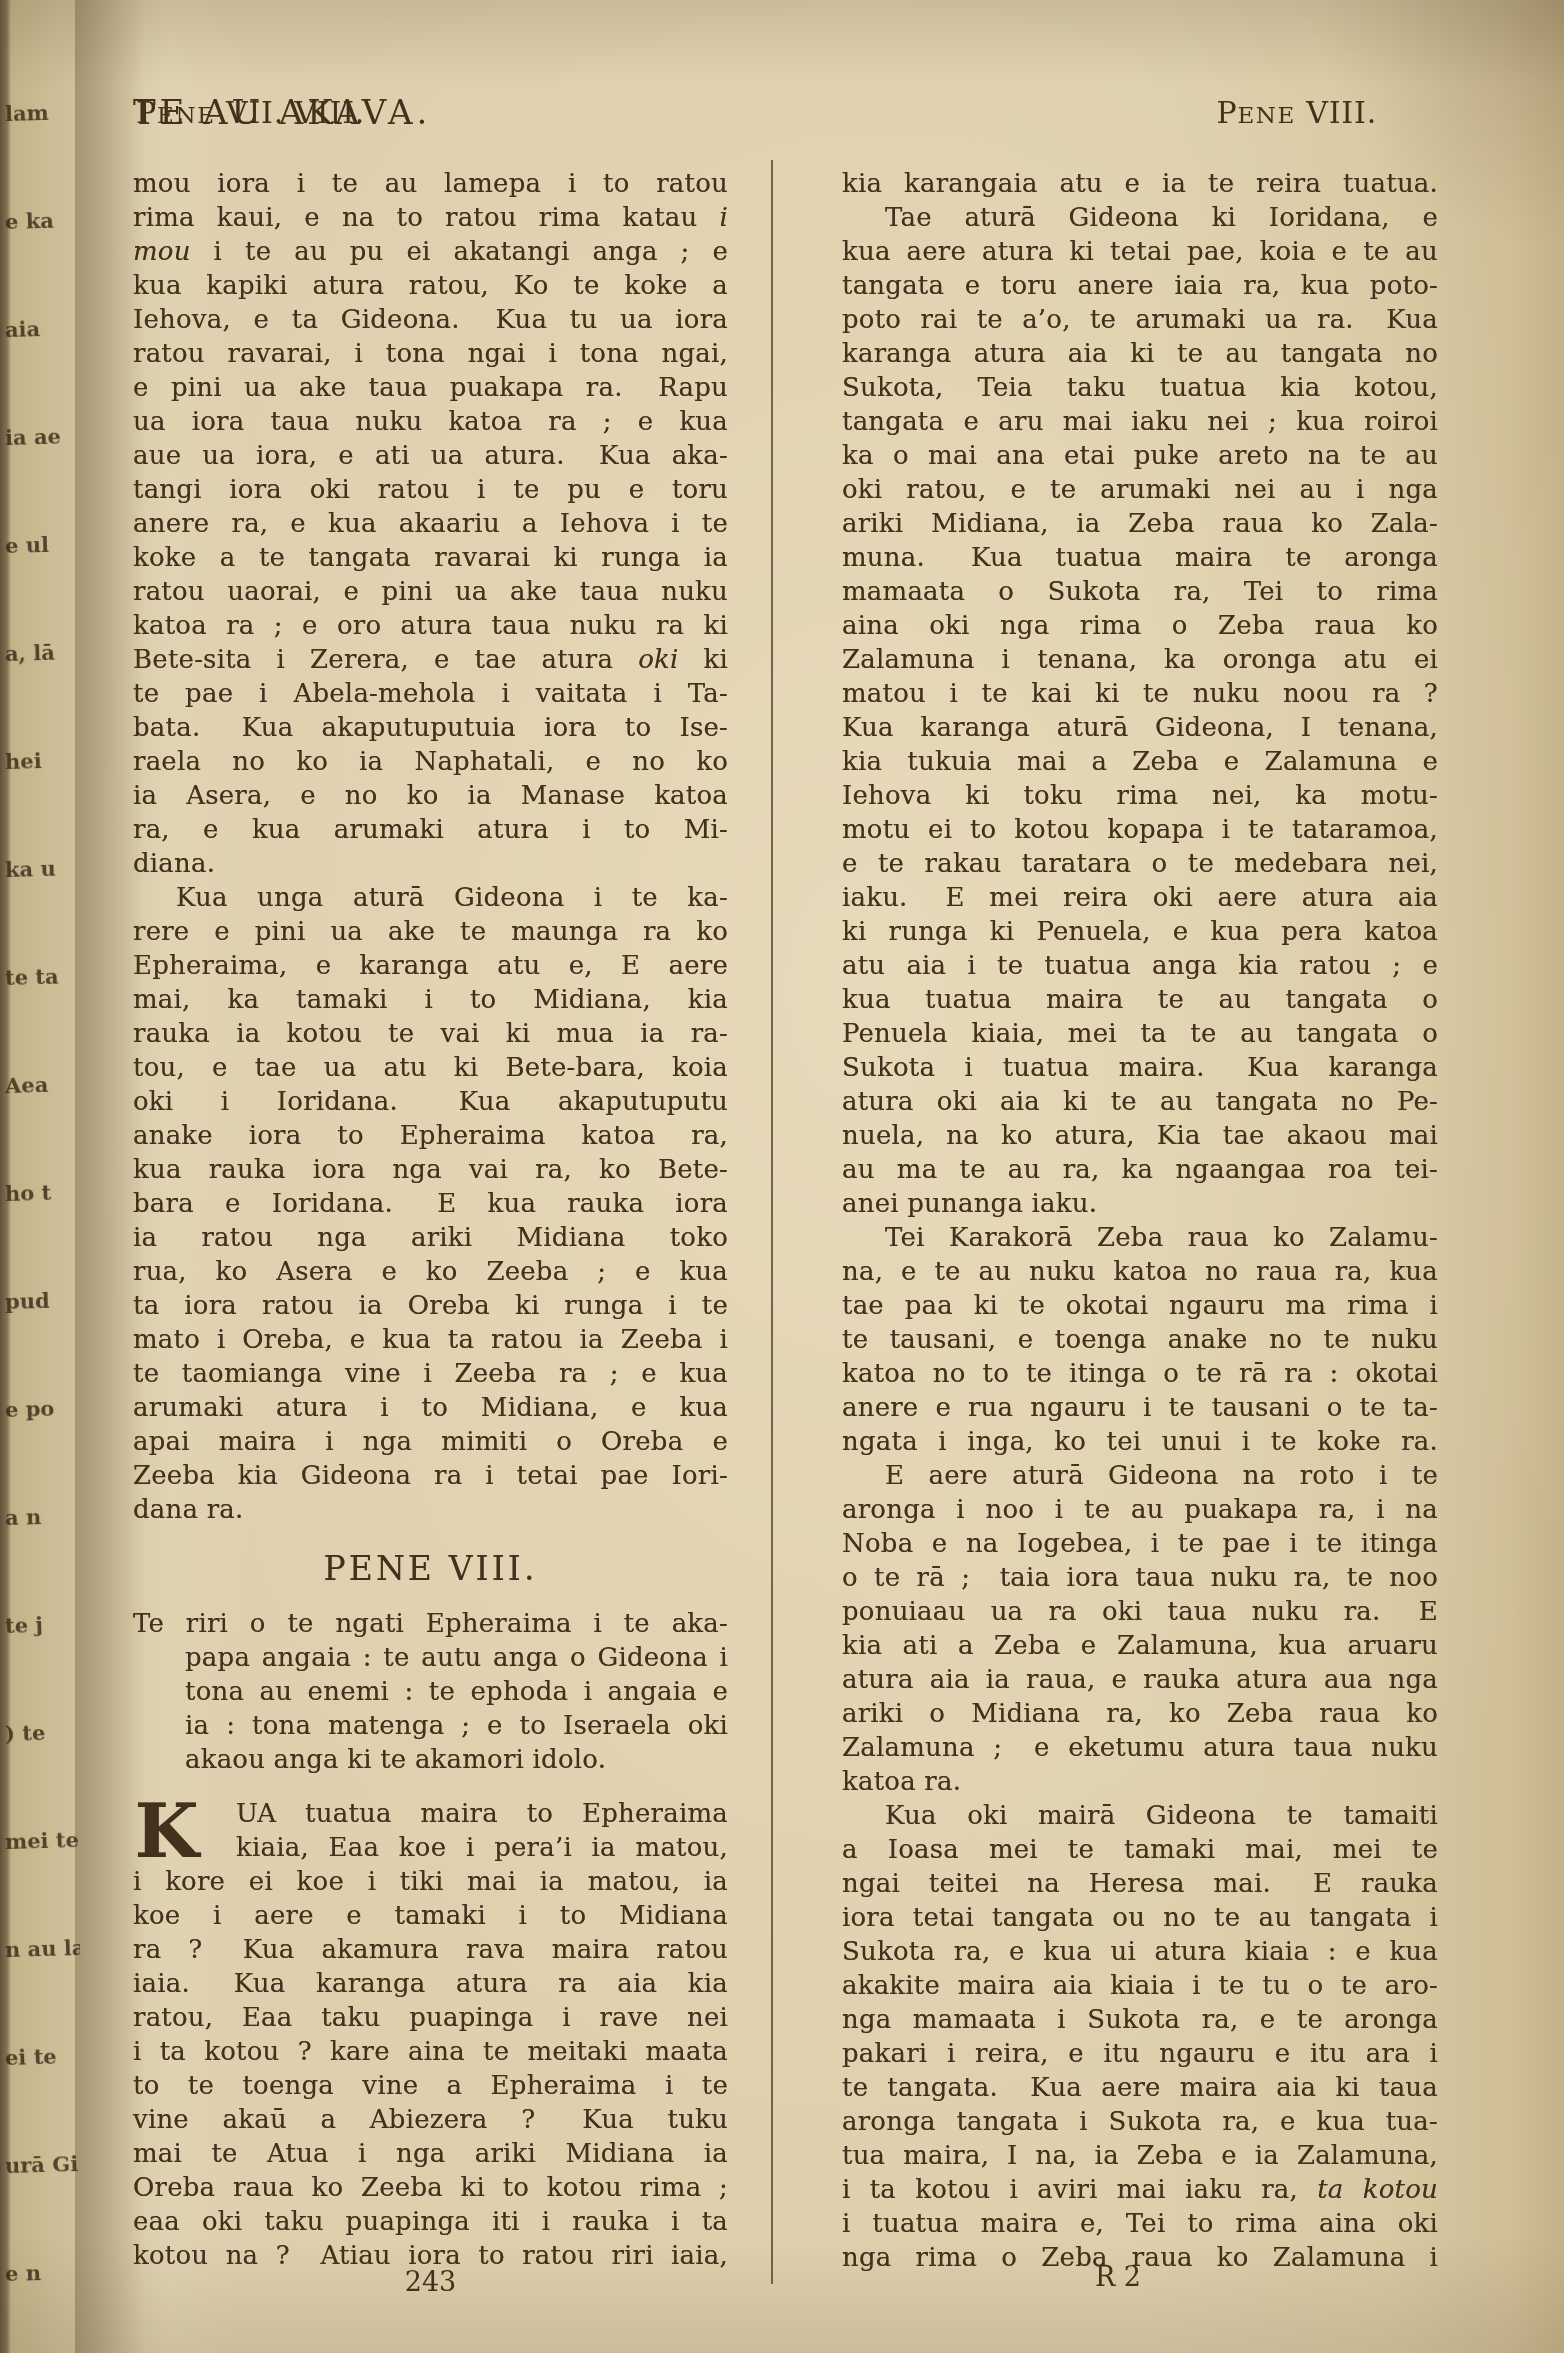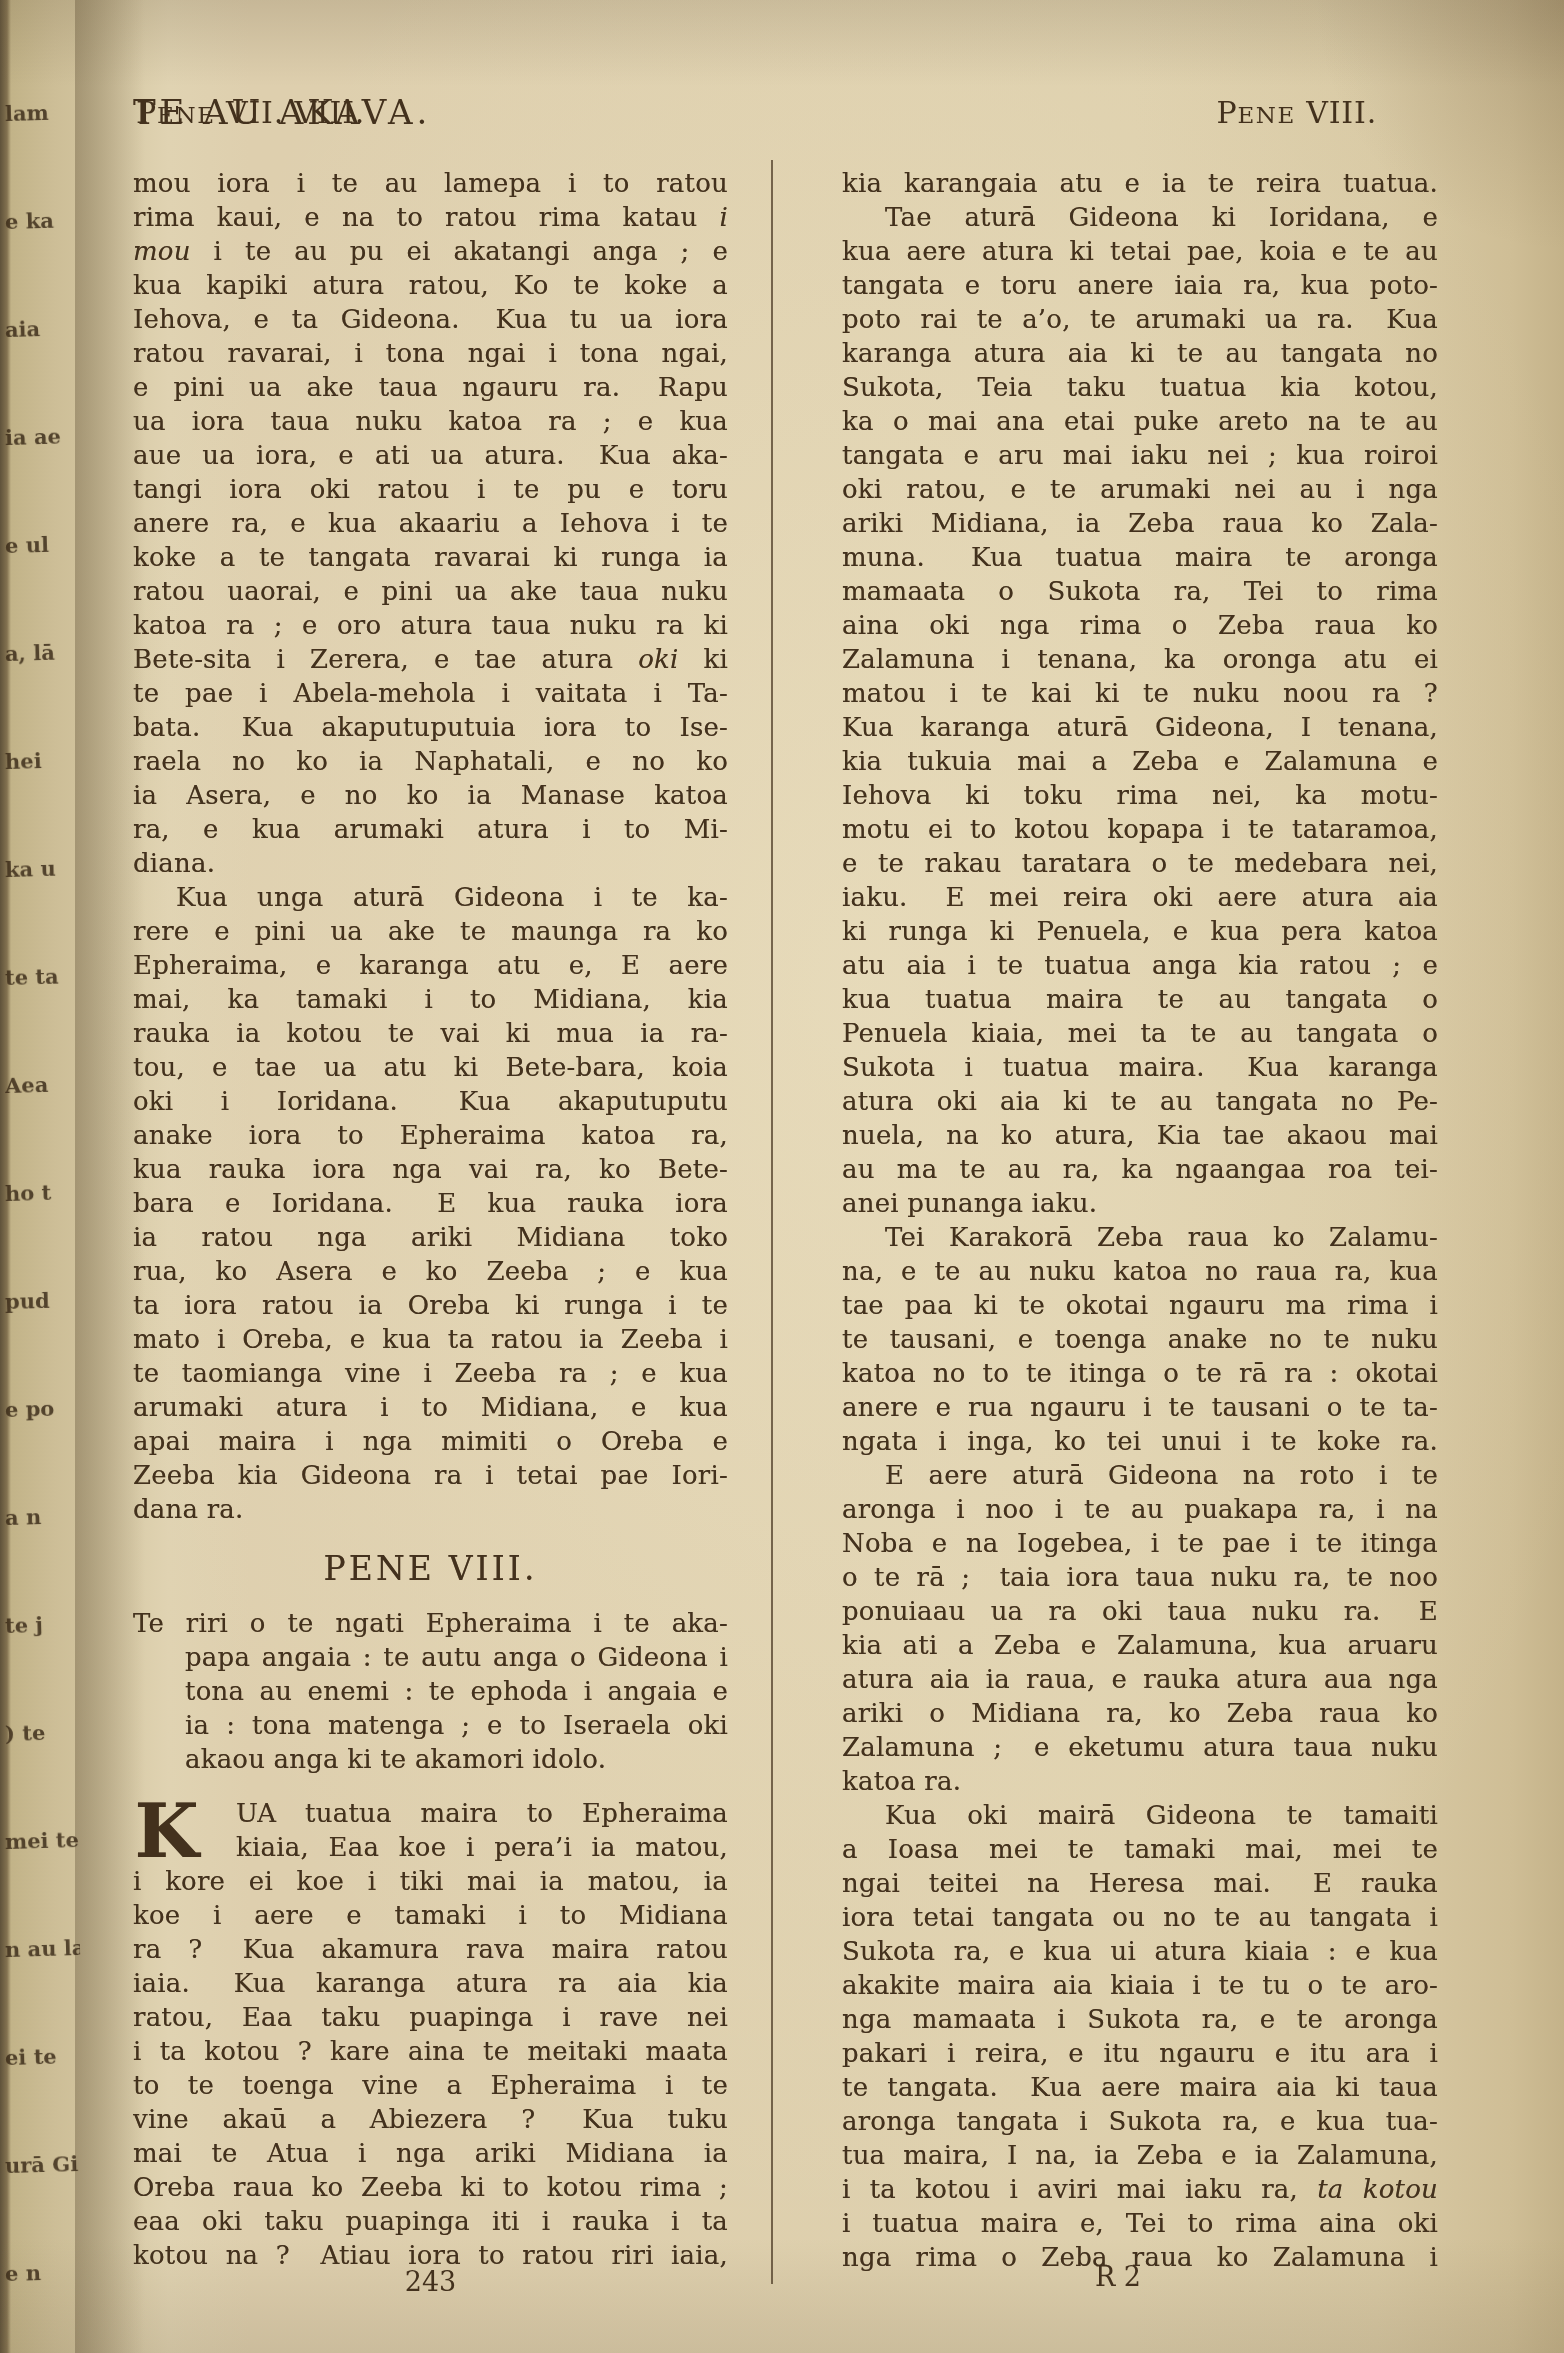--- a/index.html
+++ b/index.html
@@ -97,21 +97,21 @@
   <div class="divider"></div>
 
   <div class="col col-left" id="col-left">
       <div class="block">
         <div class="line"><span class="">mou iora i te au lamepa i to ratou</span></div>
         <div class="line"><span class="">rima kaui, e na to ratou rima katau </span><i class="">i</i></div>
         <div class="line"><i class="">mou</i><span class=""> i te au pu ei akatangi anga ; e</span></div>
         <div class="line"><span class="">kua kapiki atura ratou, Ko te koke a</span></div>
         <div class="line"><span class="">Iehova, e ta Gideona.  Kua tu ua iora</span></div>
         <div class="line"><span class="">ratou ravarai, i tona ngai i tona ngai,</span></div>
-        <div class="line"><span class="">e pini ua ake taua ngauru ra.  Rapu</span></div>
+        <div class="line"><span class="">e pini ua ake taua puakapa ra.  Rapu</span></div>
         <div class="line"><span class="">ua iora taua nuku katoa ra ; e kua</span></div>
         <div class="line"><span class="">aue ua iora, e ati ua atura.  Kua aka-</span></div>
         <div class="line"><span class="">tangi iora oki ratou i te pu e toru</span></div>
         <div class="line"><span class="">anere ra, e kua akaariu a Iehova i te</span></div>
         <div class="line"><span class="">koke a te tangata ravarai ki runga ia</span></div>
         <div class="line"><span class="">ratou uaorai, e pini ua ake taua nuku</span></div>
         <div class="line"><span class="">katoa ra ; e oro atura taua nuku ra ki</span></div>
         <div class="line"><span class="">Bete-sita i Zerera, e tae atura </span><i class="">oki</i><span class=""> ki</span></div>
         <div class="line"><span class="">te pae i Abela-mehola i vaitata i Ta-</span></div>
         <div class="line"><span class="">bata.  Kua akaputuputuia iora to Ise-</span></div>
@@ -167,22 +167,22 @@
     </div>
   <div class="col col-right" id="col-right">
       <div class="block">
         <div class="line"><span class="">kia karangaia atu e ia te reira tuatua.</span></div>
         <div class="line ind"><span class="">Tae aturā Gideona ki Ioridana, e</span></div>
         <div class="line"><span class="">kua aere atura ki tetai pae, koia e te au</span></div>
         <div class="line"><span class="">tangata e toru anere iaia ra, kua poto-</span></div>
         <div class="line"><span class="">poto rai te a’o, te arumaki ua ra.  Kua</span></div>
         <div class="line"><span class="">karanga atura aia ki te au tangata no</span></div>
         <div class="line"><span class="">Sukota, Teia taku tuatua kia kotou,</span></div>
+        <div class="line"><span class="">tangata e aru mai iaku nei ; kua roiroi</span></div>
         <div class="line"><span class="">ka o mai ana etai puke areto na te au</span></div>
-        <div class="line"><span class="">tangata e aru mai iaku nei ; kua roiroi</span></div>
         <div class="line"><span class="">oki ratou, e te arumaki nei au i nga</span></div>
         <div class="line"><span class="">ariki Midiana, ia Zeba raua ko Zala-</span></div>
         <div class="line"><span class="">muna.  Kua tuatua maira te aronga</span></div>
         <div class="line"><span class="">mamaata o Sukota ra, Tei to rima</span></div>
         <div class="line"><span class="">aina oki nga rima o Zeba raua ko</span></div>
         <div class="line"><span class="">Zalamuna i tenana, ka oronga atu ei</span></div>
         <div class="line"><span class="">matou i te kai ki te nuku noou ra ?</span></div>
         <div class="line"><span class="">Kua karanga aturā Gideona, I tenana,</span></div>
         <div class="line"><span class="">kia tukuia mai a Zeba e Zalamuna e</span></div>
         <div class="line"><span class="">Iehova ki toku rima nei, ka motu-</span></div>

